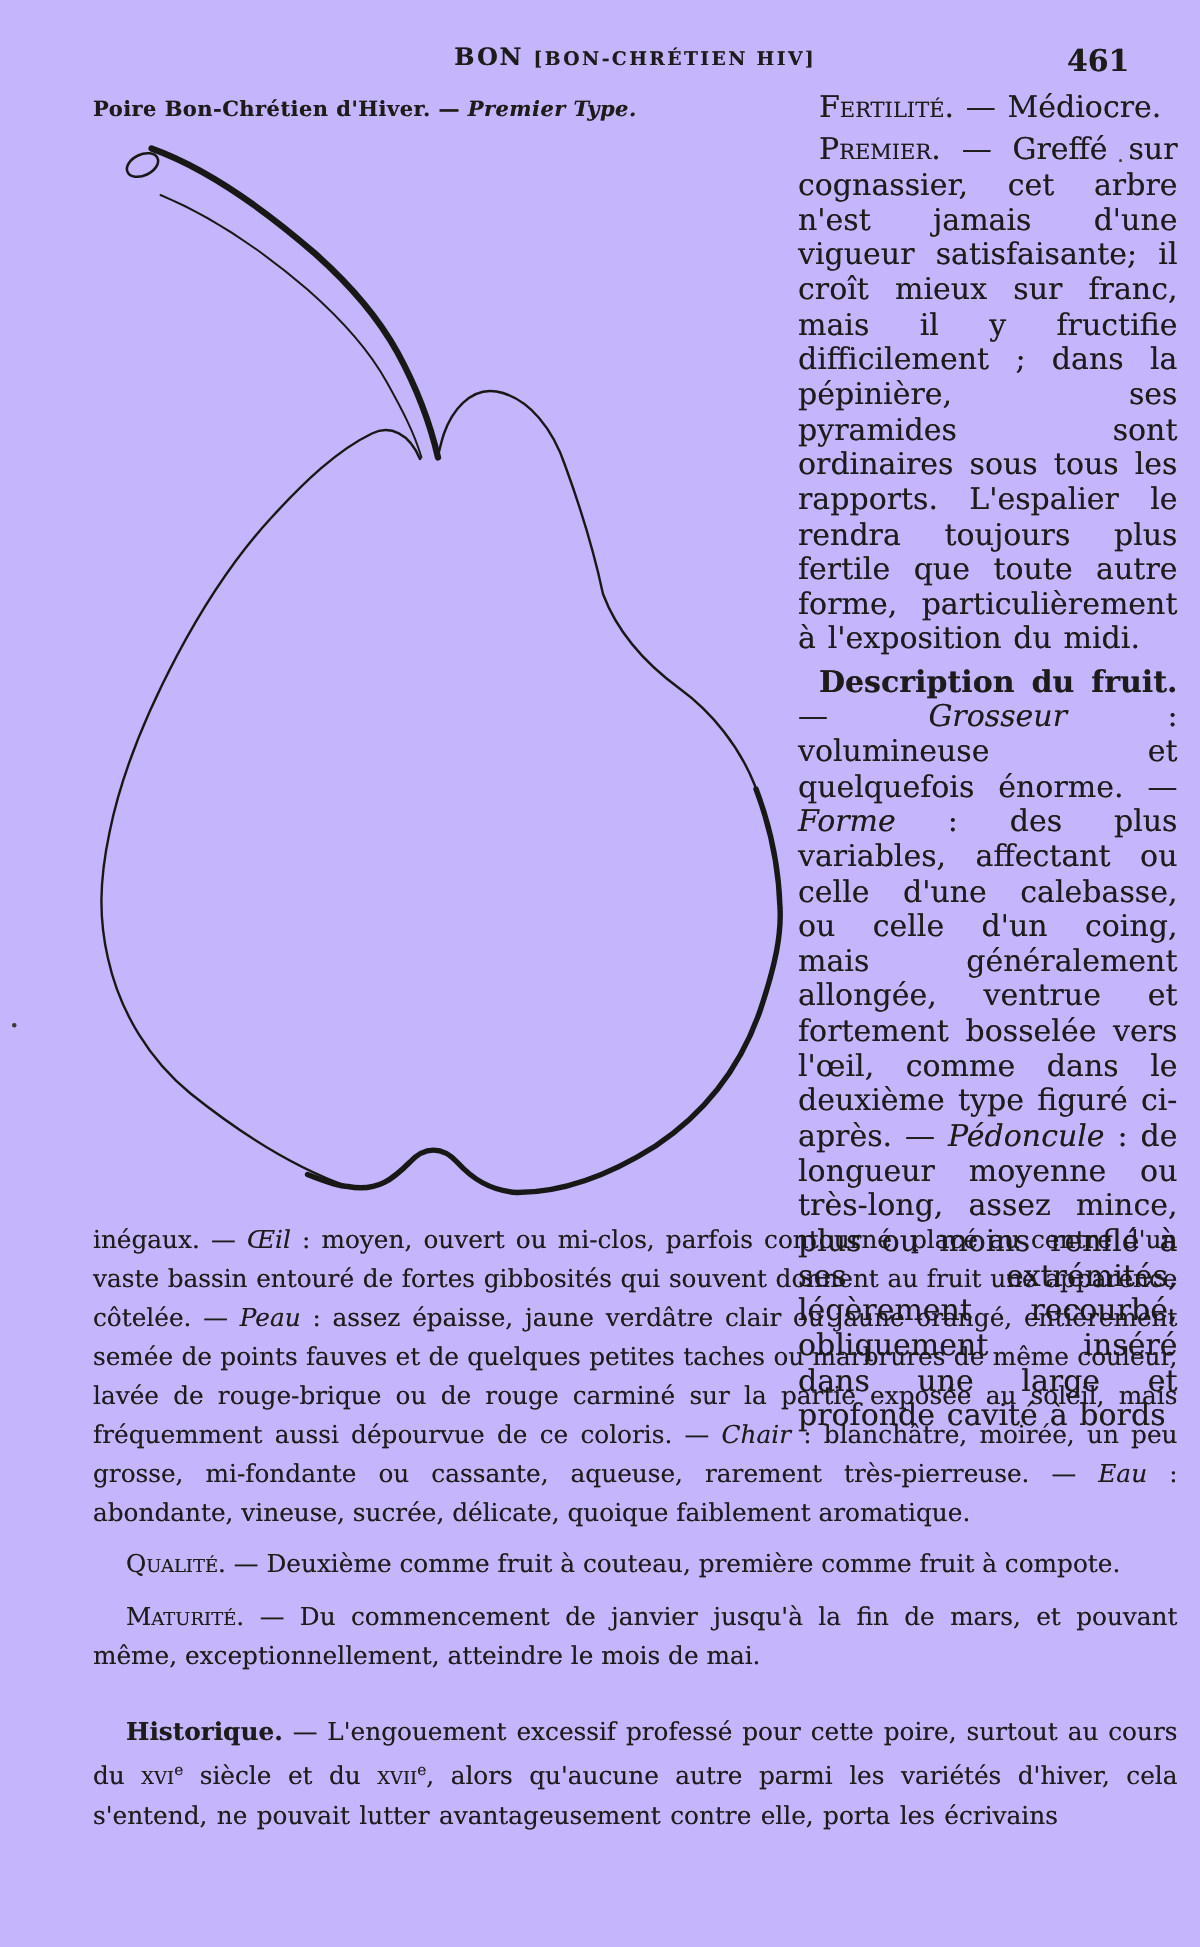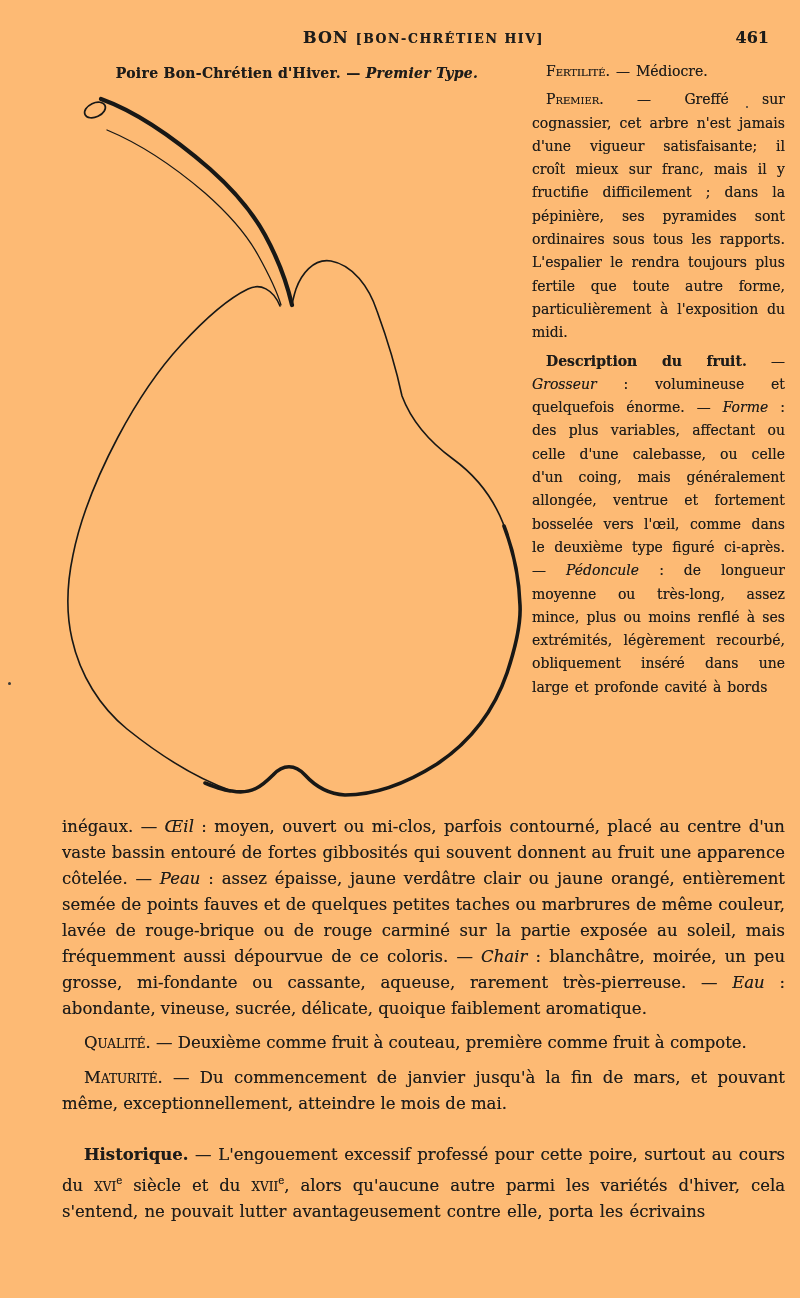--- a/index.html
+++ b/index.html
@@ -1,48 +1,48 @@
 <!DOCTYPE html>
 <html lang="fr"><head>
 <meta charset="utf-8">
 <style>
   html,body { margin:0; padding:0; background:#ffffff; }
   .page {
     position:relative;
     width:800px; height:1298px;
     box-sizing:border-box;
-    background:#fdba74;
+    background:#c4b5fd;
     color:#1d1c1a;
     font-family:"DejaVu Serif", serif;
     padding:26px 15px 0 62px;
     overflow:hidden;
     text-shadow:0 0 0.4px rgba(20,20,20,0.55);
   }
   .page-header { position:relative; height:24px; width:723px; }
   .running-title {
     position:absolute; left:50%; top:2px; transform:translateX(-50%);
     font-size:16px; letter-spacing:1.2px; white-space:nowrap; font-weight:bold;
   }
   .running-title .bracket { font-size:12.5px; letter-spacing:1.6px; }
-  .page-number { position:absolute; right:16px; top:2px; font-size:16px; font-weight:bold; }
+  .page-number { position:absolute; right:32px; top:2px; font-size:20px; font-weight:bold; }
 
   .body-text { font-size:16.5px; line-height:26px; text-align:justify; margin:0; width:723px; }
   .intro { margin-top:30px; }
 
   .columns { display:flex; margin-top:10px; height:750px; width:723px; }
   .fig { width:470px; flex-shrink:0; margin:0; position:relative; }
   .fig figcaption {
-    font-size:14px; font-weight:bold; text-align:center;
+    font-size:14px; font-weight:bold; text-align:left;
     margin-top:5px; white-space:nowrap; letter-spacing:0.3px;
   }
   .fig svg { display:block; margin-left:-7px; margin-top:2px; }
 
   .right-col { width:253px; margin-left:auto; }
   .right-col p {
-    font-size:14px; line-height:23.3px; text-align:justify; text-align-last:left;
+    font-size:20px; line-height:23.3px; text-align:justify; text-align-last:left;
     text-indent:14px; margin:0; word-spacing:1.5px;
   }
   .right-col p + p { margin-top:5px; }
 
   .continuation { margin-top:4px; text-indent:0; }
   .para-maturite { margin-top:9px; text-indent:22px; }
   .para-qualite  { margin-top:8px; text-indent:22px; }
   .para-historique { margin-top:25px; text-indent:22px; word-spacing:1px; }
 
   .sc { font-variant:small-caps; }

